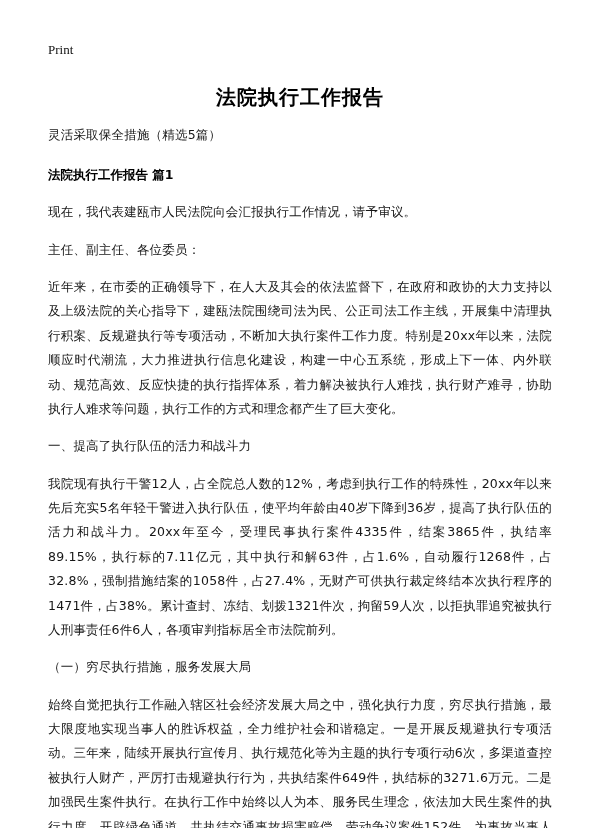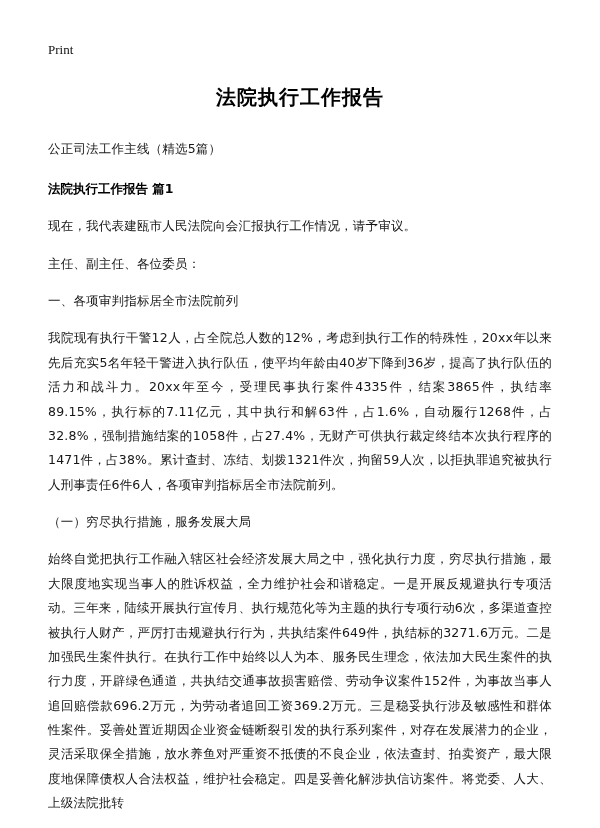--- a/index.html
+++ b/index.html
@@ -26,21 +26,21 @@
     color: #111;
     line-height: 1.2;
     margin: 0 0 26px 0;
     font-family: "Liberation Serif", serif;
   }
   .doc-title {
     text-align: center;
     font-size: 20px;
     font-weight: bold;
     letter-spacing: 1px;
-    margin: 0 0 26px 0;
+    margin: 0 0 12px 0;
     color: #000;
   }
   p.body-text {
     font-size: 12.5px;
     line-height: 1.95;
     margin: 0 0 13px 0;
     text-align: justify;
     color: #161616;
     letter-spacing: 0.2px;
   }
@@ -55,23 +55,24 @@
 </head>
 <body>
 
 <div class="page">
 
   <div class="print-link">Print</div>
 
   <h1 class="doc-title">法院执行工作报告</h1>
 
   <div id="doc-body">
-      <p class="body-text">公正司法工作主线（精选5篇）</p>
+      <p class="body-text">灵活采取保全措施（精选5篇）</p>
       <p class="sub-head">法院执行工作报告  篇1</p>
       <p class="body-text">现在，我代表建瓯市人民法院向会汇报执行工作情况，请予审议。</p>
       <p class="body-text">主任、副主任、各位委员：</p>
-      <p class="body-text">一、各项审判指标居全市法院前列</p>
+      <p class="body-text">近年来，在市委的正确领导下，在人大及其会的依法监督下，在政府和政协的大力支持以及上级法院的关心指导下，建瓯法院围绕司法为民、公正司法工作主线，开展集中清理执行积案、反规避执行等专项活动，不断加大执行案件工作力度。特别是20xx年以来，法院顺应时代潮流，大力推进执行信息化建设，构建一中心五系统，形成上下一体、内外联动、规范高效、反应快捷的执行指挥体系，着力解决被执行人难找，执行财产难寻，协助执行人难求等问题，执行工作的方式和理念都产生了巨大变化。</p>
+      <p class="body-text">一、提高了执行队伍的活力和战斗力</p>
       <p class="body-text">我院现有执行干警12人，占全院总人数的12%，考虑到执行工作的特殊性，20xx年以来先后充实5名年轻干警进入执行队伍，使平均年龄由40岁下降到36岁，提高了执行队伍的活力和战斗力。20xx年至今，受理民事执行案件4335件，结案3865件，执结率89.15%，执行标的7.11亿元，其中执行和解63件，占1.6%，自动履行1268件，占32.8%，强制措施结案的1058件，占27.4%，无财产可供执行裁定终结本次执行程序的1471件，占38%。累计查封、冻结、划拨1321件次，拘留59人次，以拒执罪追究被执行人刑事责任6件6人，各项审判指标居全市法院前列。</p>
       <p class="body-text">（一）穷尽执行措施，服务发展大局</p>
       <p class="body-text">始终自觉把执行工作融入辖区社会经济发展大局之中，强化执行力度，穷尽执行措施，最大限度地实现当事人的胜诉权益，全力维护社会和谐稳定。一是开展反规避执行专项活动。三年来，陆续开展执行宣传月、执行规范化等为主题的执行专项行动6次，多渠道查控被执行人财产，严厉打击规避执行行为，共执结案件649件，执结标的3271.6万元。二是加强民生案件执行。在执行工作中始终以人为本、服务民生理念，依法加大民生案件的执行力度，开辟绿色通道，共执结交通事故损害赔偿、劳动争议案件152件，为事故当事人追回赔偿款696.2万元，为劳动者追回工资369.2万元。三是稳妥执行涉及敏感性和群体性案件。妥善处置近期因企业资金链断裂引发的执行系列案件，对存在发展潜力的企业，灵活采取保全措施，放水养鱼对严重资不抵债的不良企业，依法查封、拍卖资产，最大限度地保障债权人合法权益，维护社会稳定。四是妥善化解涉执信访案件。将党委、人大、上级法院批转</p>
     </div>
 
 </div>
 
 </body></html>

